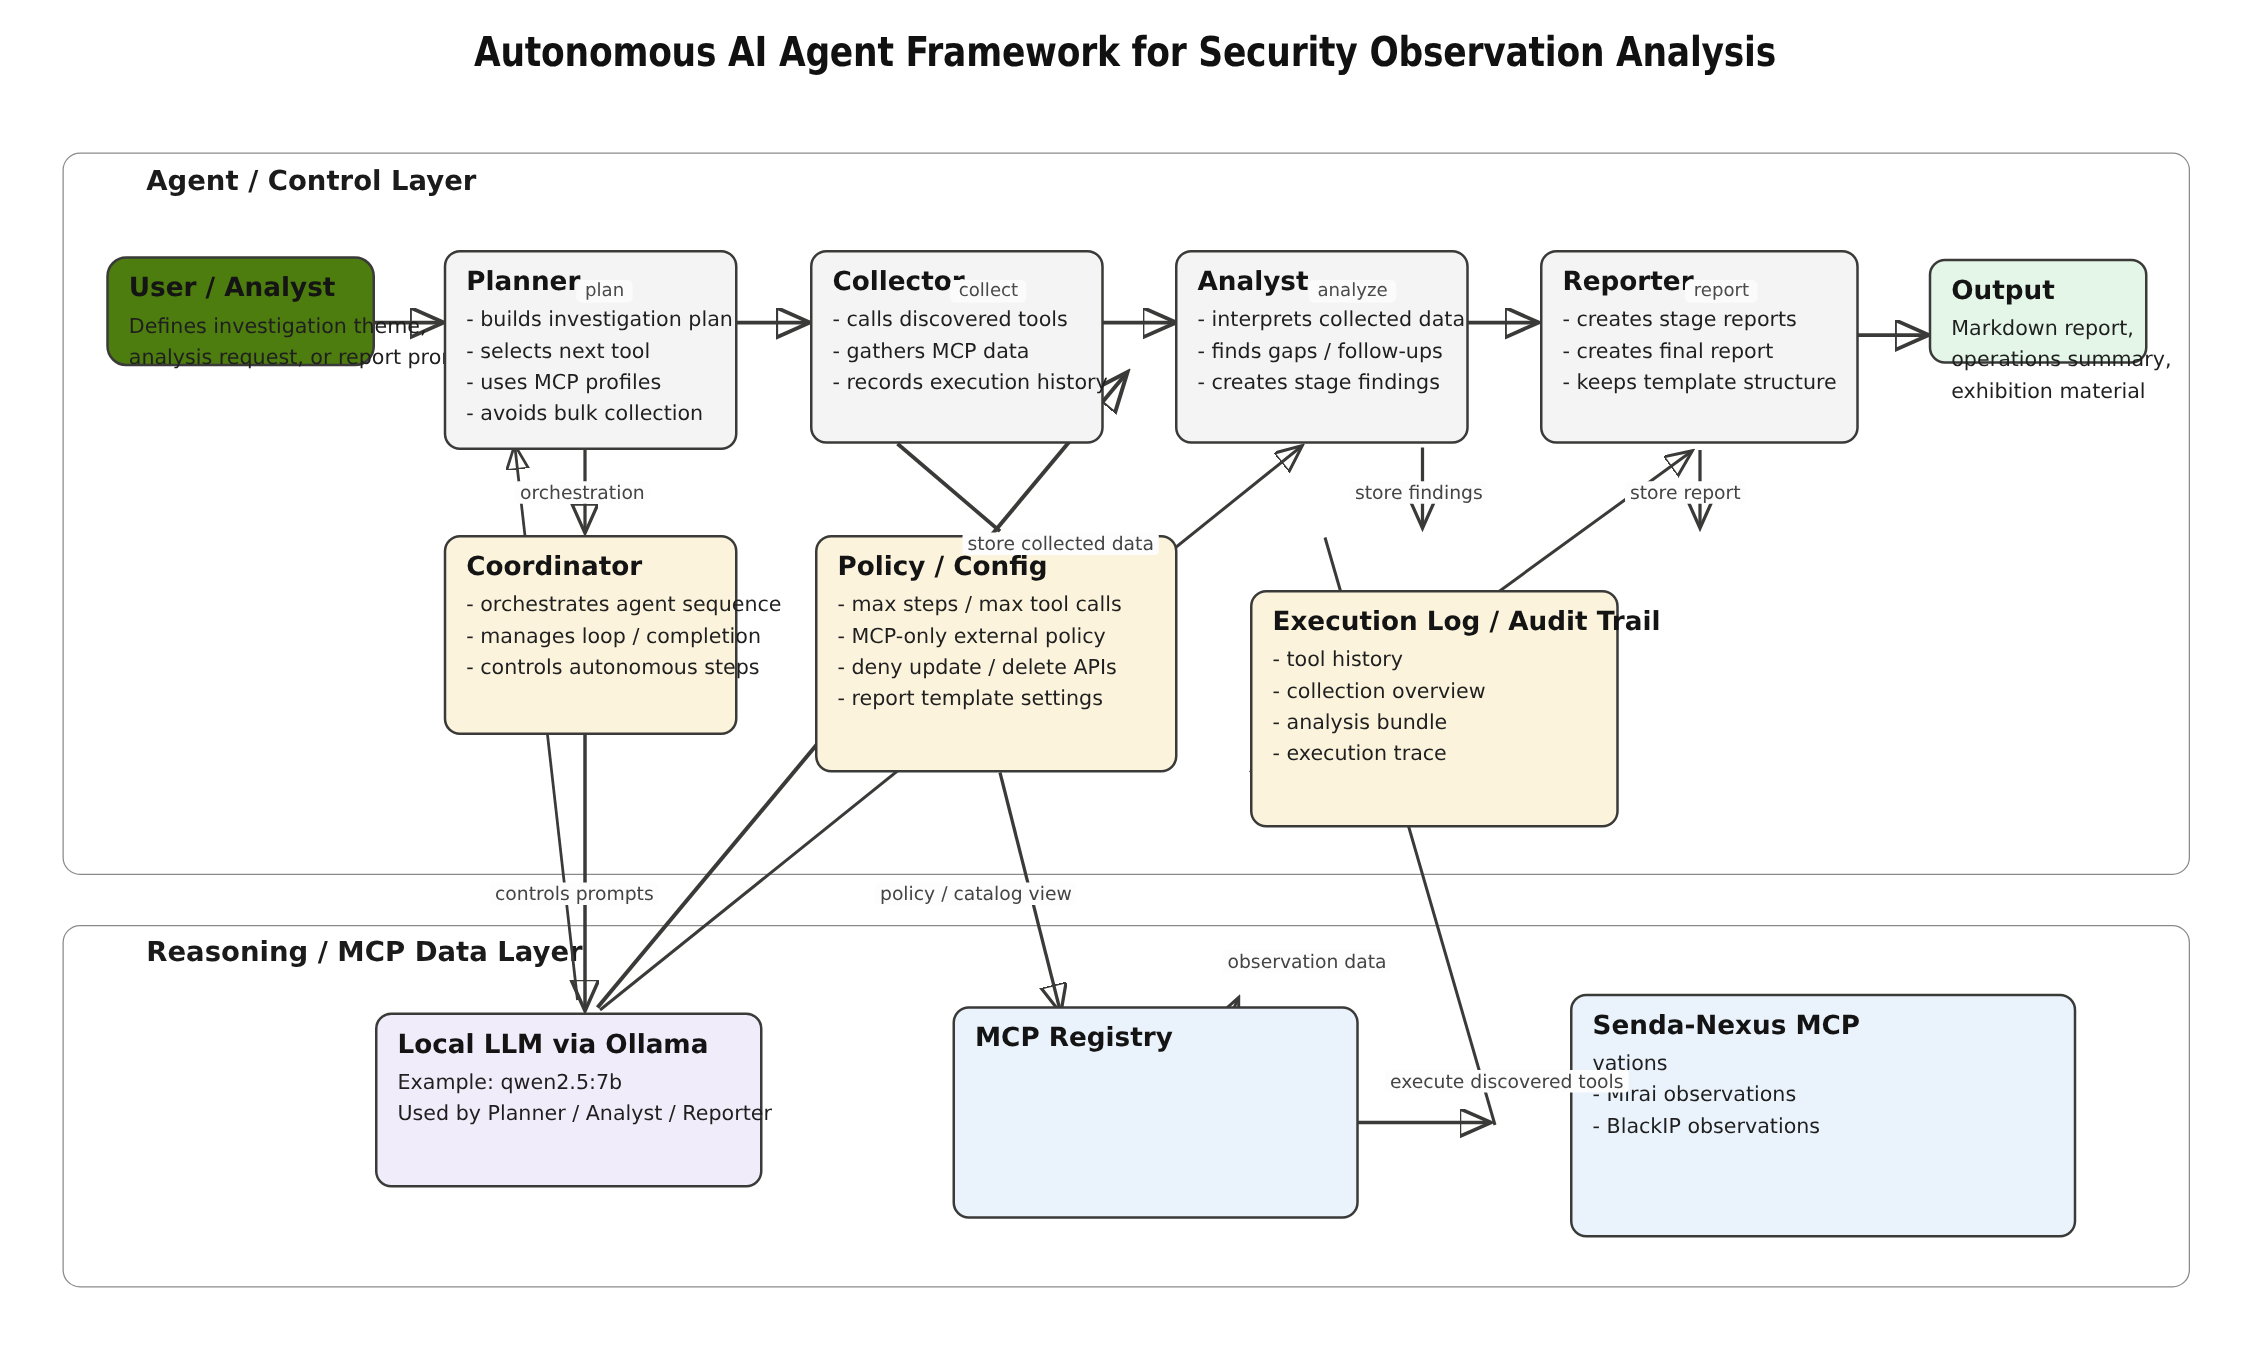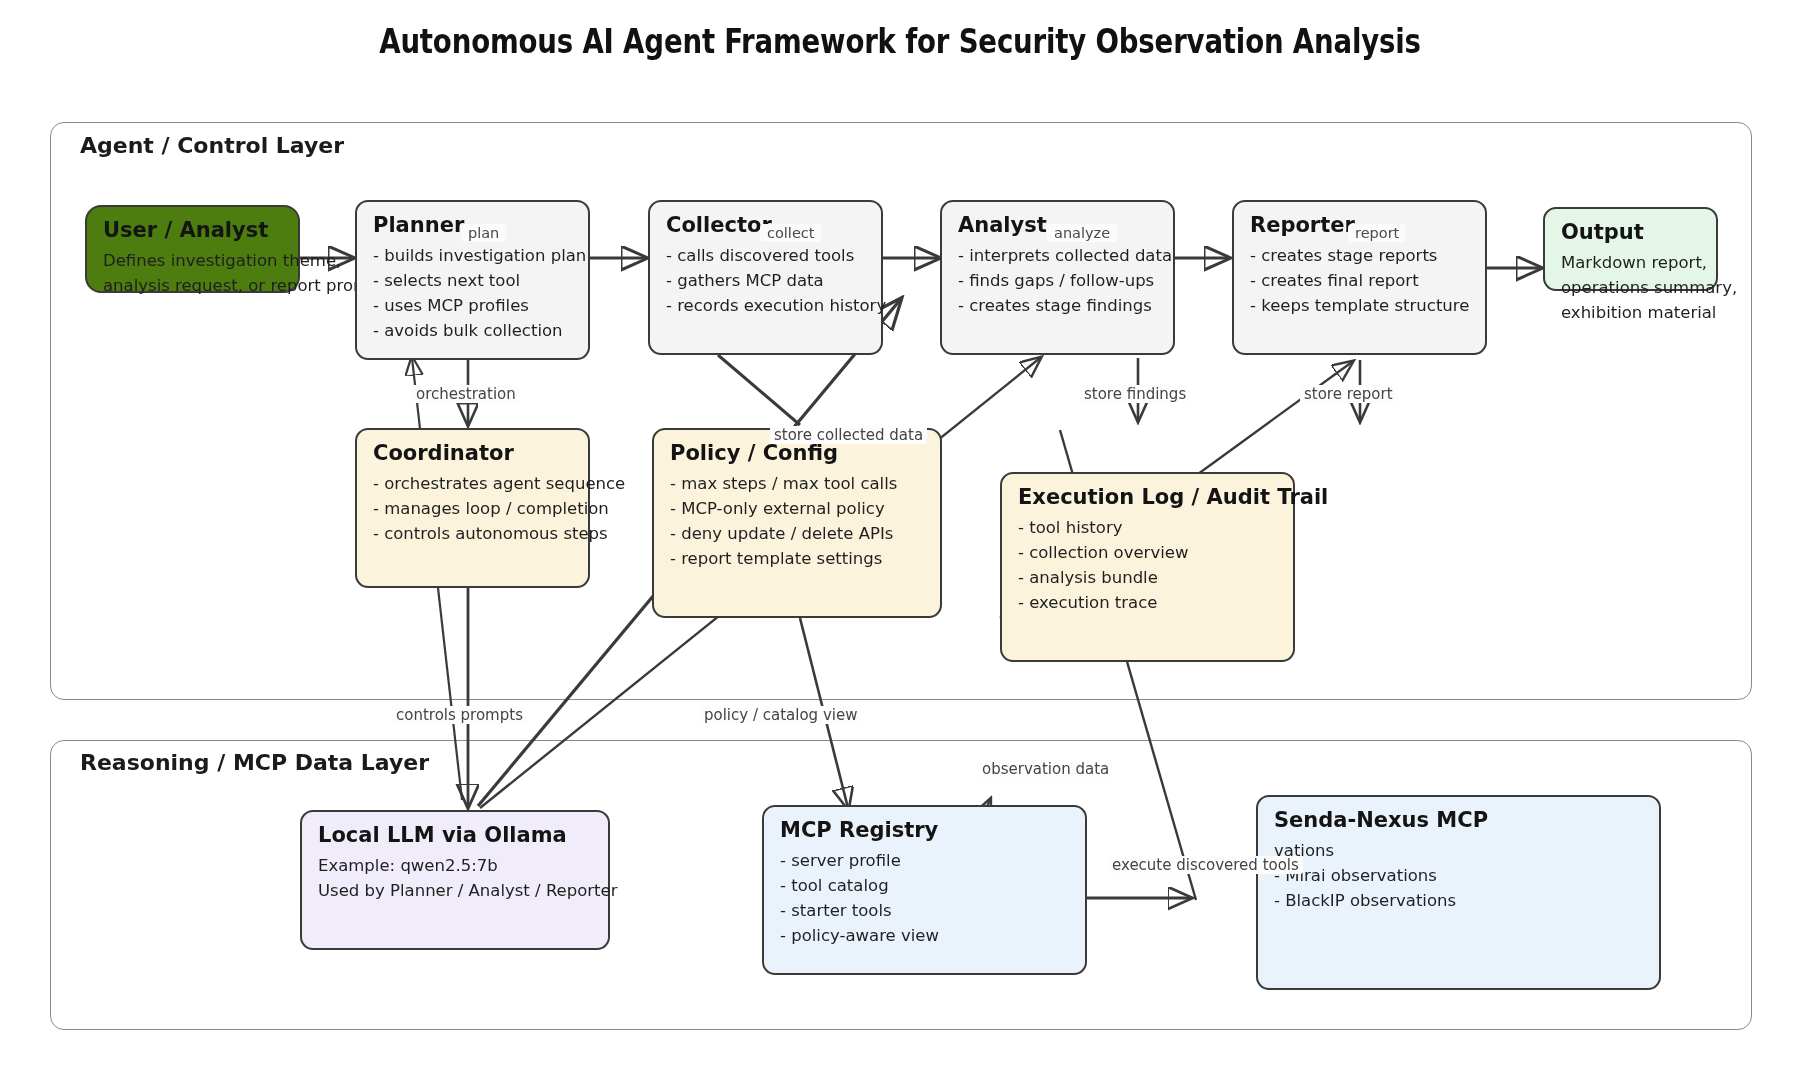--- a/index.html
+++ b/index.html
@@ -9,21 +9,21 @@
 
   .title{
     position:absolute;left:0;top:22px;width:1800px;text-align:center;
     font-family:"DejaVu Sans Condensed","Liberation Sans",sans-serif;
     font-weight:bold;font-size:33px;letter-spacing:-0.2px;color:#111;
     transform:scaleX(0.93);transform-origin:center top;
   }
 
   
   .layer{position:absolute;border:1.6px solid #8a8a8a;border-radius:14px;background:transparent;}
-  .layer-title{position:absolute;font-weight:bold;font-size:22px;color:#1b1b1b;}
+  .layer-title{position:absolute;font-weight:bold;font-size:22px;color:#1b1b1b;margin-left:37px;}
 
   
   .node{position:absolute;border-radius:13px;border:2.4px solid #3a3a38;
         box-sizing:border-box;padding:12px 14px 10px 16px;overflow:visible;}
   .node .nt{font-weight:bold;font-size:21px;line-height:1.05;white-space:nowrap;color:#141414;}
   .node .ln{font-size:16.5px;line-height:25px;white-space:nowrap;color:#1f1f1f;}
   .node .lns{margin-top:7px;}
 
   .badge{position:absolute;font-size:14.5px;color:#4a4a4a;background:#fbfbfb;
          padding:1px 7px;border-radius:4px;white-space:nowrap;}
@@ -197,26 +197,20 @@
   <div class="node f-lilac" style="left:300px;top:810px;width:310px;height:140px;">
     <div class="nt">Local LLM via Ollama</div>
     <div class="lns">
       <div class="ln">Example: qwen2.5:7b</div>
       <div class="ln">Used by Planner / Analyst / Reporter</div>
     </div>
   </div>
 
   <div class="node f-lblue" style="left:762px;top:805px;width:325px;height:170px;">
     <div class="nt">MCP Registry</div>
-    <div class="lns">
-      <div class="ln">- server profile</div>
-      <div class="ln">- tool catalog</div>
-      <div class="ln">- starter tools</div>
-      <div class="ln">- policy-aware view</div>
-    </div>
   </div>
 
   <div class="node f-lblue" style="left:1256px;top:795px;width:405px;height:195px;">
     <div class="nt">Senda-Nexus MCP</div>
     <div class="lns">
       <div class="ln">vations</div>
       <div class="ln">- Mirai observations</div>
       <div class="ln">- BlackIP observations</div>
     </div>
   </div>

